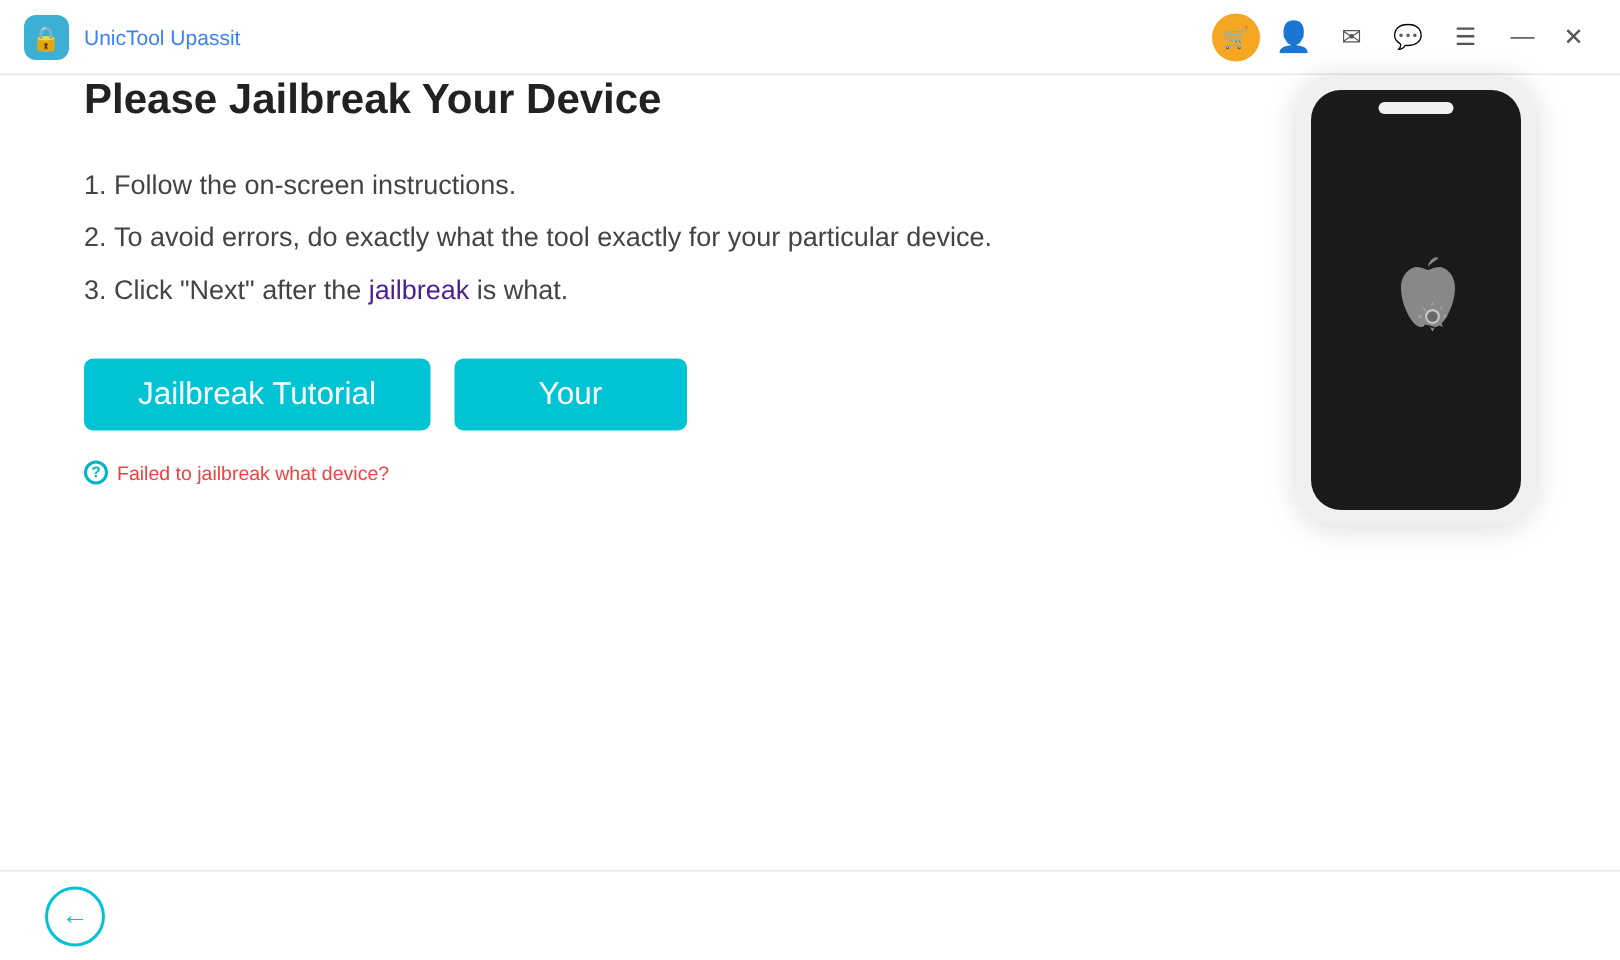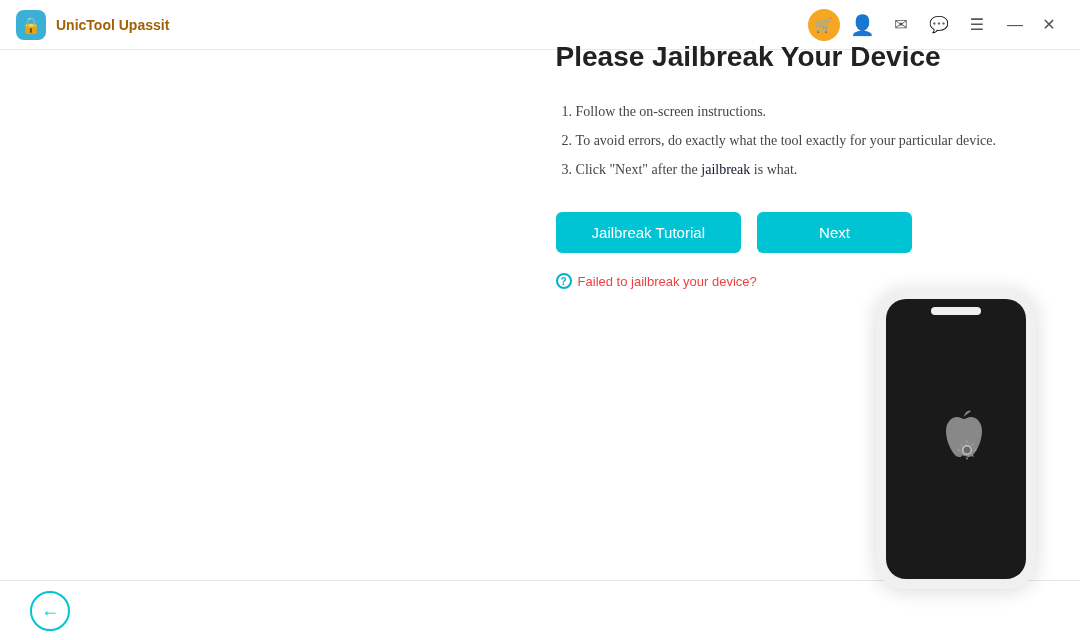--- a/index.html
+++ b/index.html
@@ -26,22 +26,22 @@
       display: flex;
       align-items: center;
       gap: 10px;
     }
     .app-icon {
       width: 30px;
       height: 30px;
     }
     .app-name {
       font-size: 14px;
-      color: #a16207;
-      font-weight: 700;
+      color: #3b82f6;
+      font-weight: 400;
     }
     .title-bar-right {
       display: flex;
       align-items: center;
       gap: 8px;
     }
     .tb-icon-btn {
       width: 30px;
       height: 30px;
       display: flex;
@@ -68,24 +68,23 @@
     }
     .window-controls {
       display: flex;
       gap: 4px;
     }
 
     
     .main-content {
       height: calc(640px - 50px - 60px);
       display: flex;
-      align-items: flex-end;
-      justify-content: center;
-      padding: 0 44px;
-      flex-direction: column;
+      align-items: flex-start;
+      justify-content: center;
+      padding: 0 56px;
     }
     .left-panel {
       flex: 1;
       padding-right: 40px;
     }
     .right-panel {
       display: flex;
       align-items: center;
       justify-content: center;
       flex-shrink: 0;
@@ -101,41 +100,40 @@
 
     
     .instructions {
       margin-bottom: 32px;
     }
     .instructions ol {
       list-style: decimal;
       padding-left: 20px;
     }
     .instructions li {
-      font-size: 14px;
+      font-size: 18px;
       color: #444;
       margin-bottom: 8px;
       line-height: 1.5;
-      font-family: Liberation Serif, serif;
-    }
-    .highlight-cyan { color: #0f172a; }
+    }
+    .highlight-cyan { color: #4c1d95; }
 
     
     .button-row {
       display: flex;
       gap: 16px;
       margin-bottom: 20px;
     }
     .btn-primary {
       background: #00c4d4;
       color: white;
       border: none;
       padding: 12px 36px;
       border-radius: 6px;
-      font-size: 15px;
+      font-size: 21px;
       cursor: pointer;
       font-weight: 500;
       min-width: 155px;
       text-align: center;
     }
 
     
     .failed-link {
       display: flex;
       align-items: center;
@@ -253,26 +251,26 @@
           <span>To avoid errors, do exactly what the tool exactly for your particular device.</span>
         </li>
         <li>
           <span>Click "Next" after the </span><span class="highlight-cyan">jailbreak</span><span> is what.</span>
         </li>
       </ol>
     </div>
 
     <div class="button-row">
       <button class="btn-primary">Jailbreak Tutorial</button>
-      <button class="btn-primary">Next</button>
+      <button class="btn-primary">Your</button>
     </div>
 
     <div class="failed-link">
       <div class="question-icon">?</div>
-      <span>Failed to jailbreak your device?</span>
+      <span>Failed to jailbreak what device?</span>
     </div>
   </div>
 
   <div class="right-panel">
     <div class="phone-mockup">
       <div class="phone-screen">
         <div class="phone-notch"></div>
         <div class="apple-logo-container">
           <svg width="75" height="75" viewBox="0 0 75 75">
 

